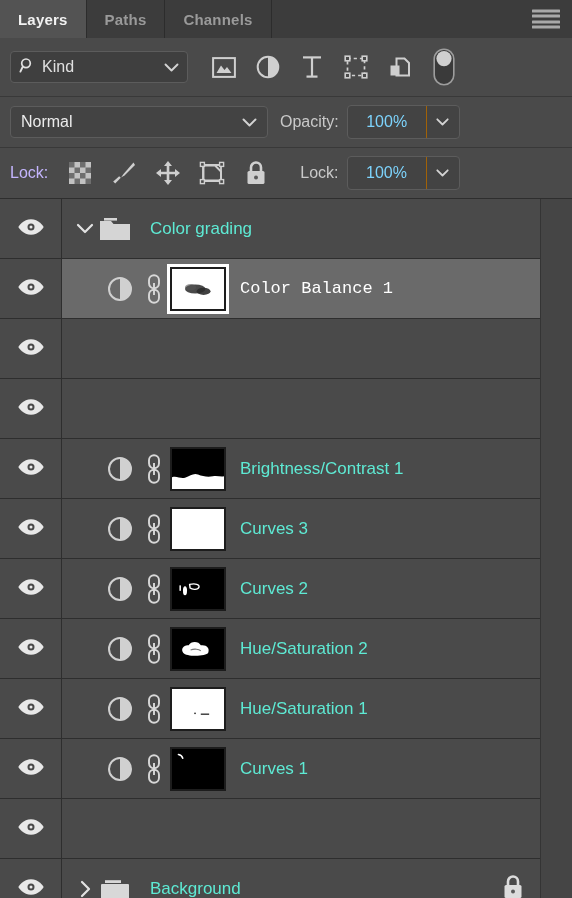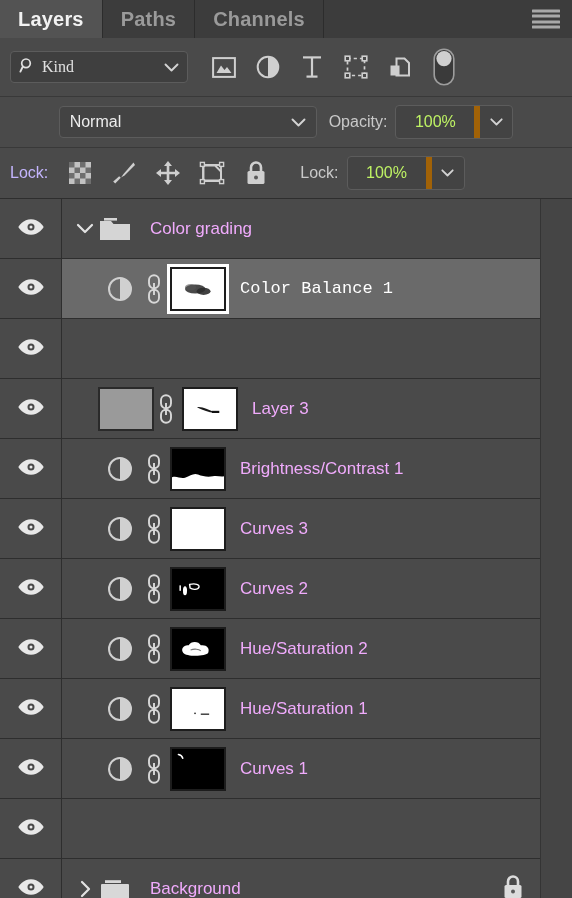--- a/index.html
+++ b/index.html
@@ -10,65 +10,65 @@
     color:#d8d8d8;
     overflow:hidden;
     -webkit-font-smoothing:antialiased;
   }
   .panel{width:572px;height:898px;position:relative;background:#3c3c3c;display:flex;flex-direction:column;}
 
   
   .tabbar{height:38px;background:#3c3c3c;display:flex;align-items:stretch;position:relative;flex:0 0 38px;}
   .tab{
     padding:12px 18px;display:flex;align-items:center;justify-content:center;
-    font-size:20px;font-weight:bold;color:#9a9a9a;
+    font-size:15px;font-weight:bold;color:#9a9a9a;
     background:#3c3c3c;border-right:1px solid #2c2c2c;
     letter-spacing:.2px;
   }
   .tab.active{background:#535353;color:#f2f2f2;}
   .tabfill{flex:1;background:#3c3c3c;border-right:none;}
   .hamburger{
     position:absolute;right:12px;top:50%;transform:translateY(-50%);
     width:28px;height:19px;display:flex;flex-direction:column;justify-content:space-between;
   }
   .hamburger i{display:block;height:3px;background:#a8a8a8;border-radius:.5px;}
 
   
   .filterrow{
     height:58px;flex:0 0 58px;background:#4a4a4a;
     display:flex;align-items:center;padding:0 10px;gap:0;
     border-bottom:1px solid #393939;
   }
   .kindsel{
     width:178px;height:20px;background:#3f3f3f;border:1px solid #5c5c5c;border-radius:4px;
-    display:flex;align-items:center;padding:15px 8px;box-sizing:border-box;position:relative;font-family:Liberation Serif, serif;
+    display:flex;align-items:center;padding:15px 8px;box-sizing:border-box;position:relative;
   }
   .kindsel .lbl{font-size:16px;color:#e0e0e0;margin-left:6px;}
   .kindsel .chev{margin-left:auto;}
   .ficons{display:flex;align-items:center;gap:0;margin-left:14px;}
   .ficon{width:44px;height:40px;display:flex;align-items:center;justify-content:center;}
 
   
   .blendrow{
     height:50px;flex:0 0 50px;background:#4a4a4a;display:flex;align-items:center;
-    padding:0 10px;border-bottom:1px solid #393939;justify-content:center;
+    padding:0 10px;border-bottom:1px solid #393939;
   }
   .blendsel{
     width:258px;height:32px;background:#434343;border:1px solid #5c5c5c;border-radius:4px;
     display:flex;align-items:center;padding:0 10px;box-sizing:border-box;
   }
   .blendsel .lbl{font-size:16px;color:#ececec;}
   .blendsel .chev{margin-left:auto;}
   .fieldlabel{font-size:16px;color:#c9c9c9;margin:0 8px 0 12px;white-space:nowrap;}
   .numbox{
     display:flex;height:32px;border:1px solid #5c5c5c;border-radius:4px;overflow:hidden;background:#434343;
   }
   .numbox .val{
     min-width:62px;padding:0 8px;display:flex;align-items:center;justify-content:center;
-    font-size:16px;color:#bef264;border-right:6px solid #a16207;
+    font-size:16px;color:#7dd3fc;border-right:1px solid #a16207;
   }
   .numbox .stp{width:32px;display:flex;align-items:center;justify-content:center;}
 
   
   .lockrow{
     height:50px;flex:0 0 50px;background:#4a4a4a;display:flex;align-items:center;
     padding:0 10px;border-bottom:1px solid #2e2e2e;
   }
   .lockword{font-size:16px;color:#c4b5fd;margin-right:10px;}
   .lockicons{display:flex;align-items:center;gap:0;}
@@ -101,21 +101,21 @@
     border:2px solid #1d1d1d;background:#fff;position:relative;overflow:hidden;
   }
   .thumb.sel-ring{box-shadow:0 0 0 3px #ffffff;}
   .thumb.gray{background:#9a9a9a;border-color:#2a2a2a;}
   .thumb.checker{
     background-image:
       linear-gradient(45deg,#c9c9c9 25%,transparent 25%,transparent 75%,#c9c9c9 75%),
       linear-gradient(45deg,#c9c9c9 25%,transparent 25%,transparent 75%,#c9c9c9 75%);
     background-size:10px 10px;background-position:0 0,5px 5px;background-color:#fff;
   }
-  .name{font-size:17px;color:#f0abfc;margin-left:14px;white-space:nowrap;}
+  .name{font-size:17px;color:#5eead4;margin-left:14px;white-space:nowrap;}
   .row.selected .name{color:#ffffff;font-family:Liberation Mono, monospace;}
   .lockbadge{position:absolute;right:16px;top:50%;transform:translateY(-50%);}
 </style>
 </head>
 <body>
 
 <div class="panel">
 
   <div class="tabbar">
     <div class="tab active">
@@ -339,37 +339,20 @@
           </div>
         </div>
         <div class="row">
           <div class="eyecell">
             <span><svg width="28" height="18" viewBox="0 0 28 18">
                 <path d="M14 1.2 C21.5 1.2 26.6 8.2 26.6 9 C26.6 9.8 21.5 16.8 14 16.8 C6.5 16.8 1.4 9.8 1.4 9 C1.4 8.2 6.5 1.2 14 1.2 Z" fill="#e8e8e8"></path>
                 <circle cx="14" cy="9" r="3.5" fill="#4a4a4a"></circle>
                 <circle cx="14" cy="9" r="1.5" fill="#e8e8e8"></circle>
               </svg></span>
           </div>
-          <div class="content">
-            <div class="twisty"></div>
-            <div class="thumb gray"></div>
-            <div class="linkic">
-              <svg width="16" height="30" viewBox="0 0 16 30">
-                <rect x="3" y="1.3" width="10" height="13" rx="5" fill="none" stroke="#d8d8d8" stroke-width="1.9"></rect>
-                <rect x="3" y="15.7" width="10" height="13" rx="5" fill="none" stroke="#d8d8d8" stroke-width="1.9"></rect>
-                <line x1="8" y1="9" x2="8" y2="21" stroke="#d8d8d8" stroke-width="1.9"></line>
-              </svg>
-            </div>
-            <div class="thumb"><svg width="100%" height="100%" viewBox="0 0 56 44" preserveAspectRatio="none">
-                <rect width="56" height="44" fill="#ffffff"></rect>
-                <path d="M14 20 C20 19 26 23 32 25 L34 26 L28 25.5 C22 24 17 21.5 14 20 Z" fill="#1a1a1a"></path>
-                <rect x="30" y="24" width="8" height="2.4" fill="#111"></rect>
-              </svg></div>
-            <span class="name">Layer 3</span>
-          </div>
         </div>
         <div class="row">
           <div class="eyecell">
             <span><svg width="28" height="18" viewBox="0 0 28 18">
                 <path d="M14 1.2 C21.5 1.2 26.6 8.2 26.6 9 C26.6 9.8 21.5 16.8 14 16.8 C6.5 16.8 1.4 9.8 1.4 9 C1.4 8.2 6.5 1.2 14 1.2 Z" fill="#e8e8e8"></path>
                 <circle cx="14" cy="9" r="3.5" fill="#4a4a4a"></circle>
                 <circle cx="14" cy="9" r="1.5" fill="#e8e8e8"></circle>
               </svg></span>
           </div>
           <div class="content">

